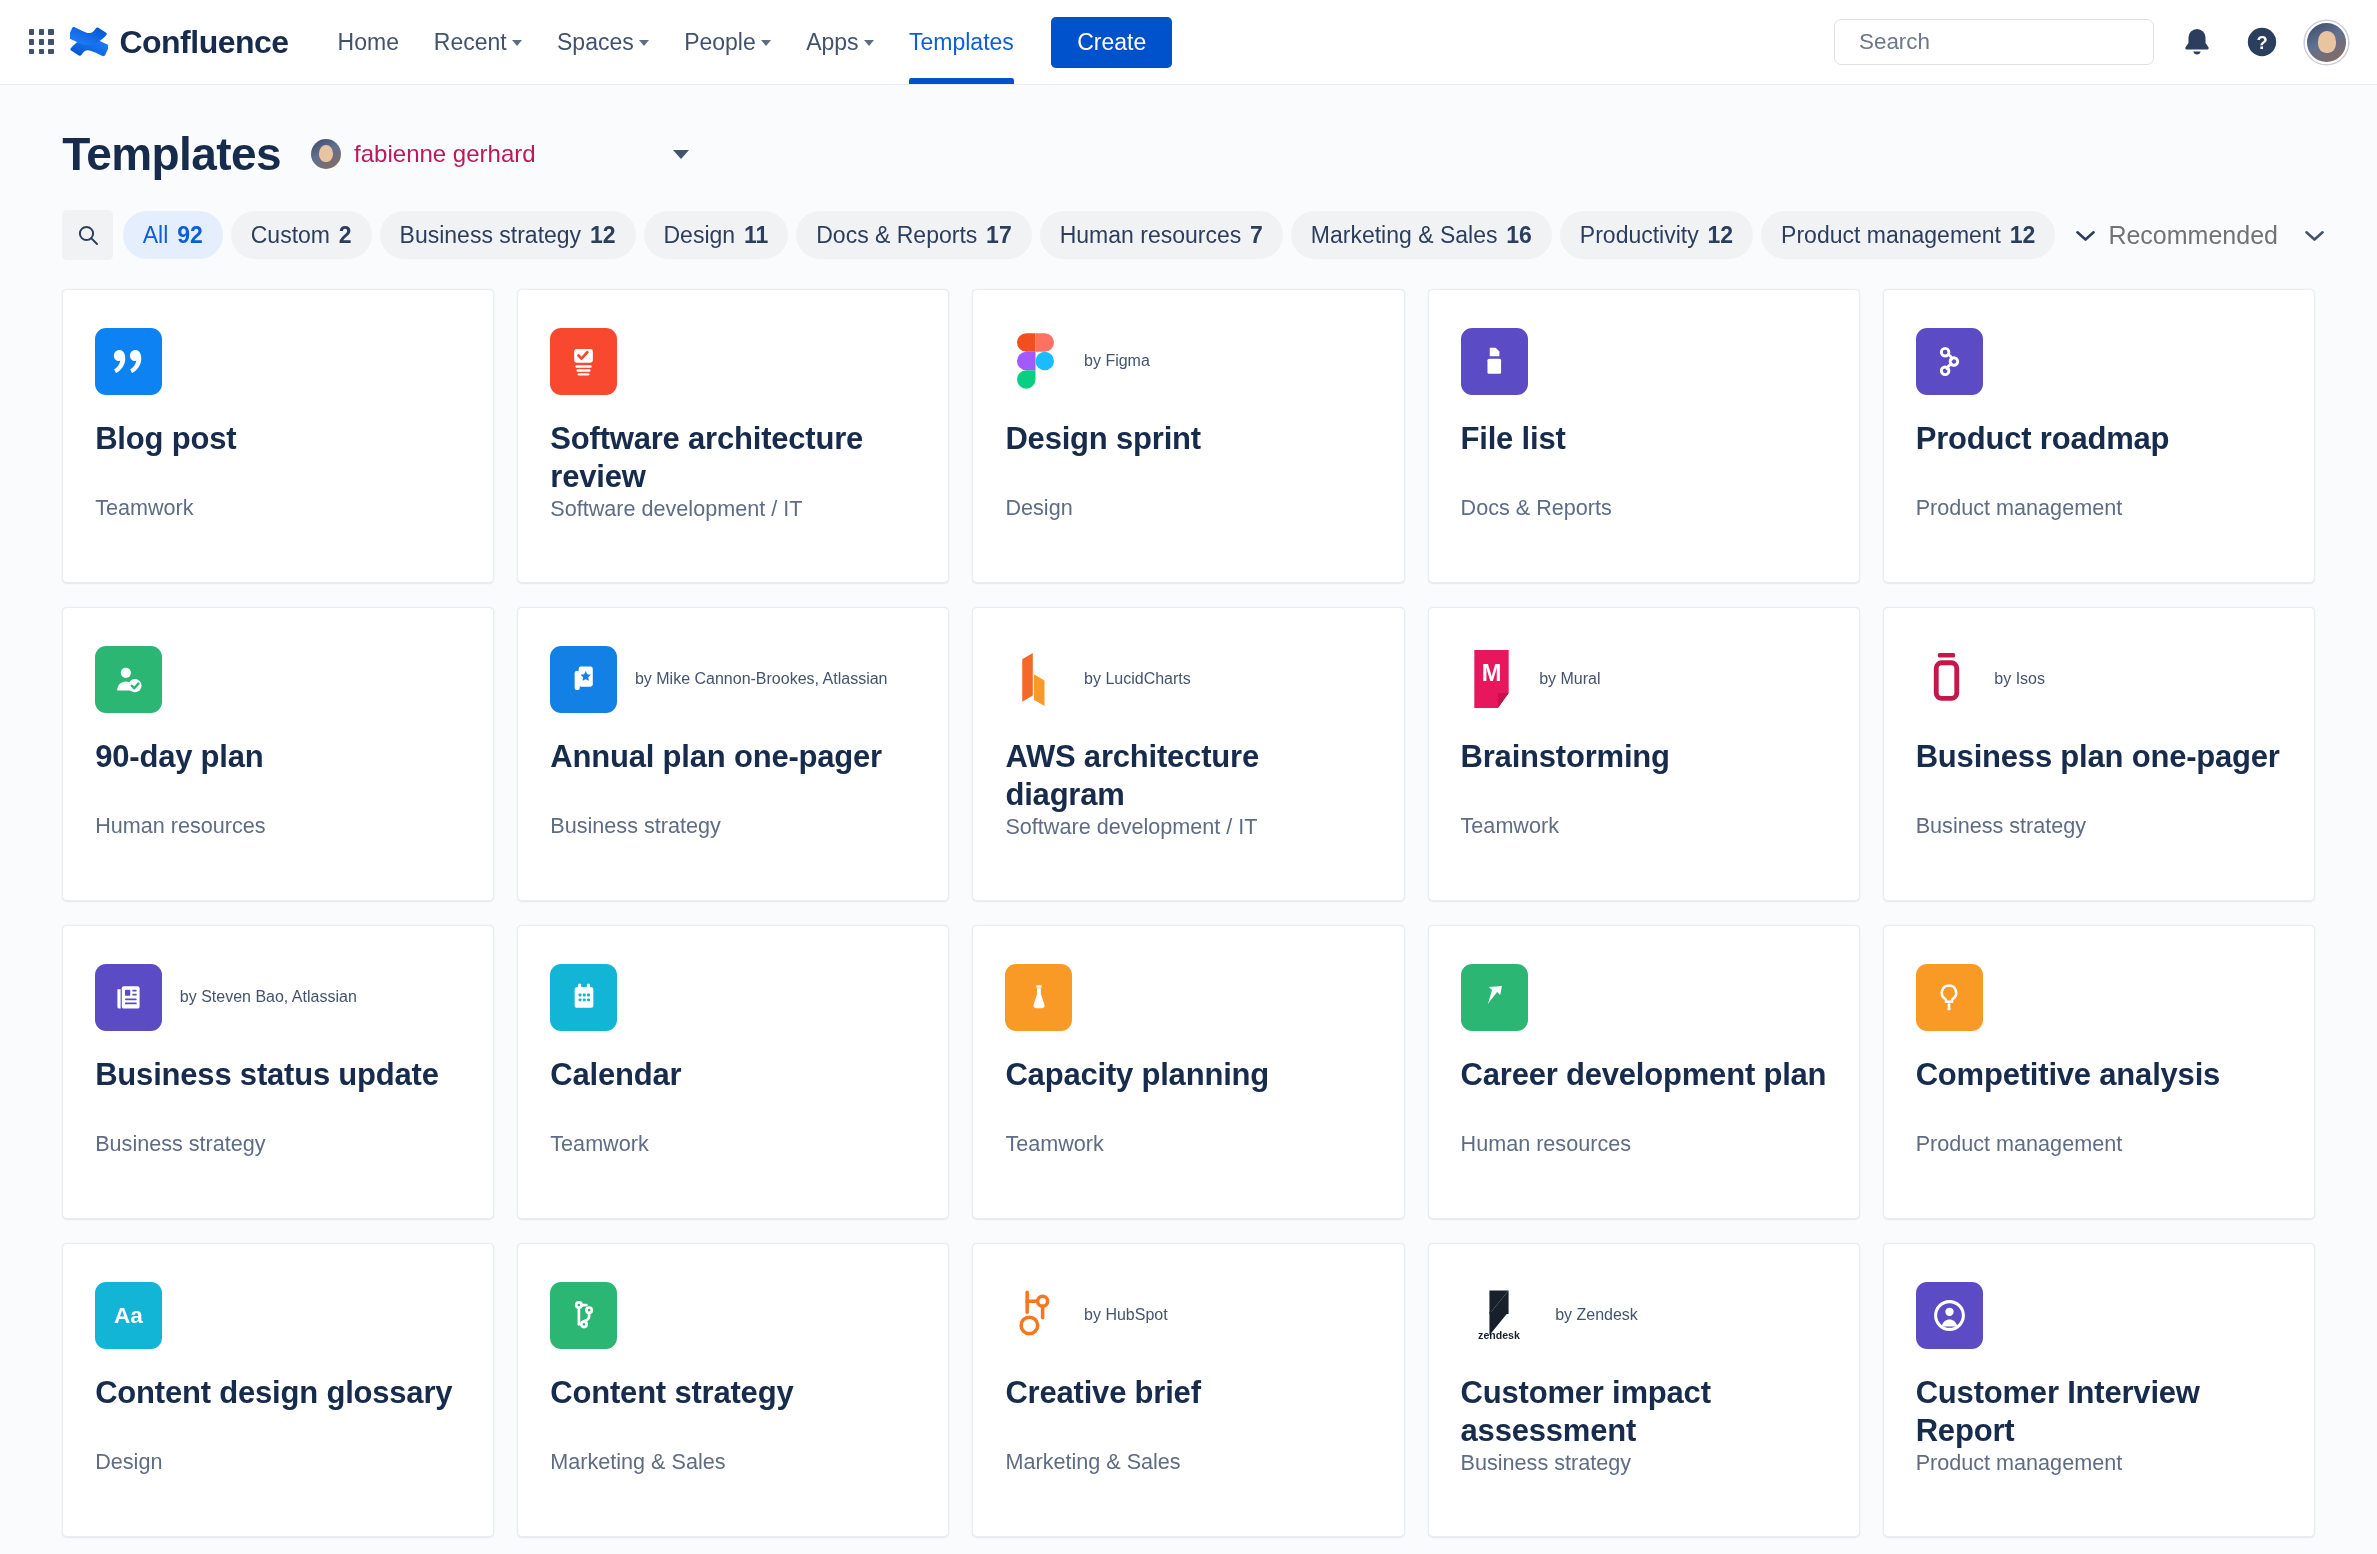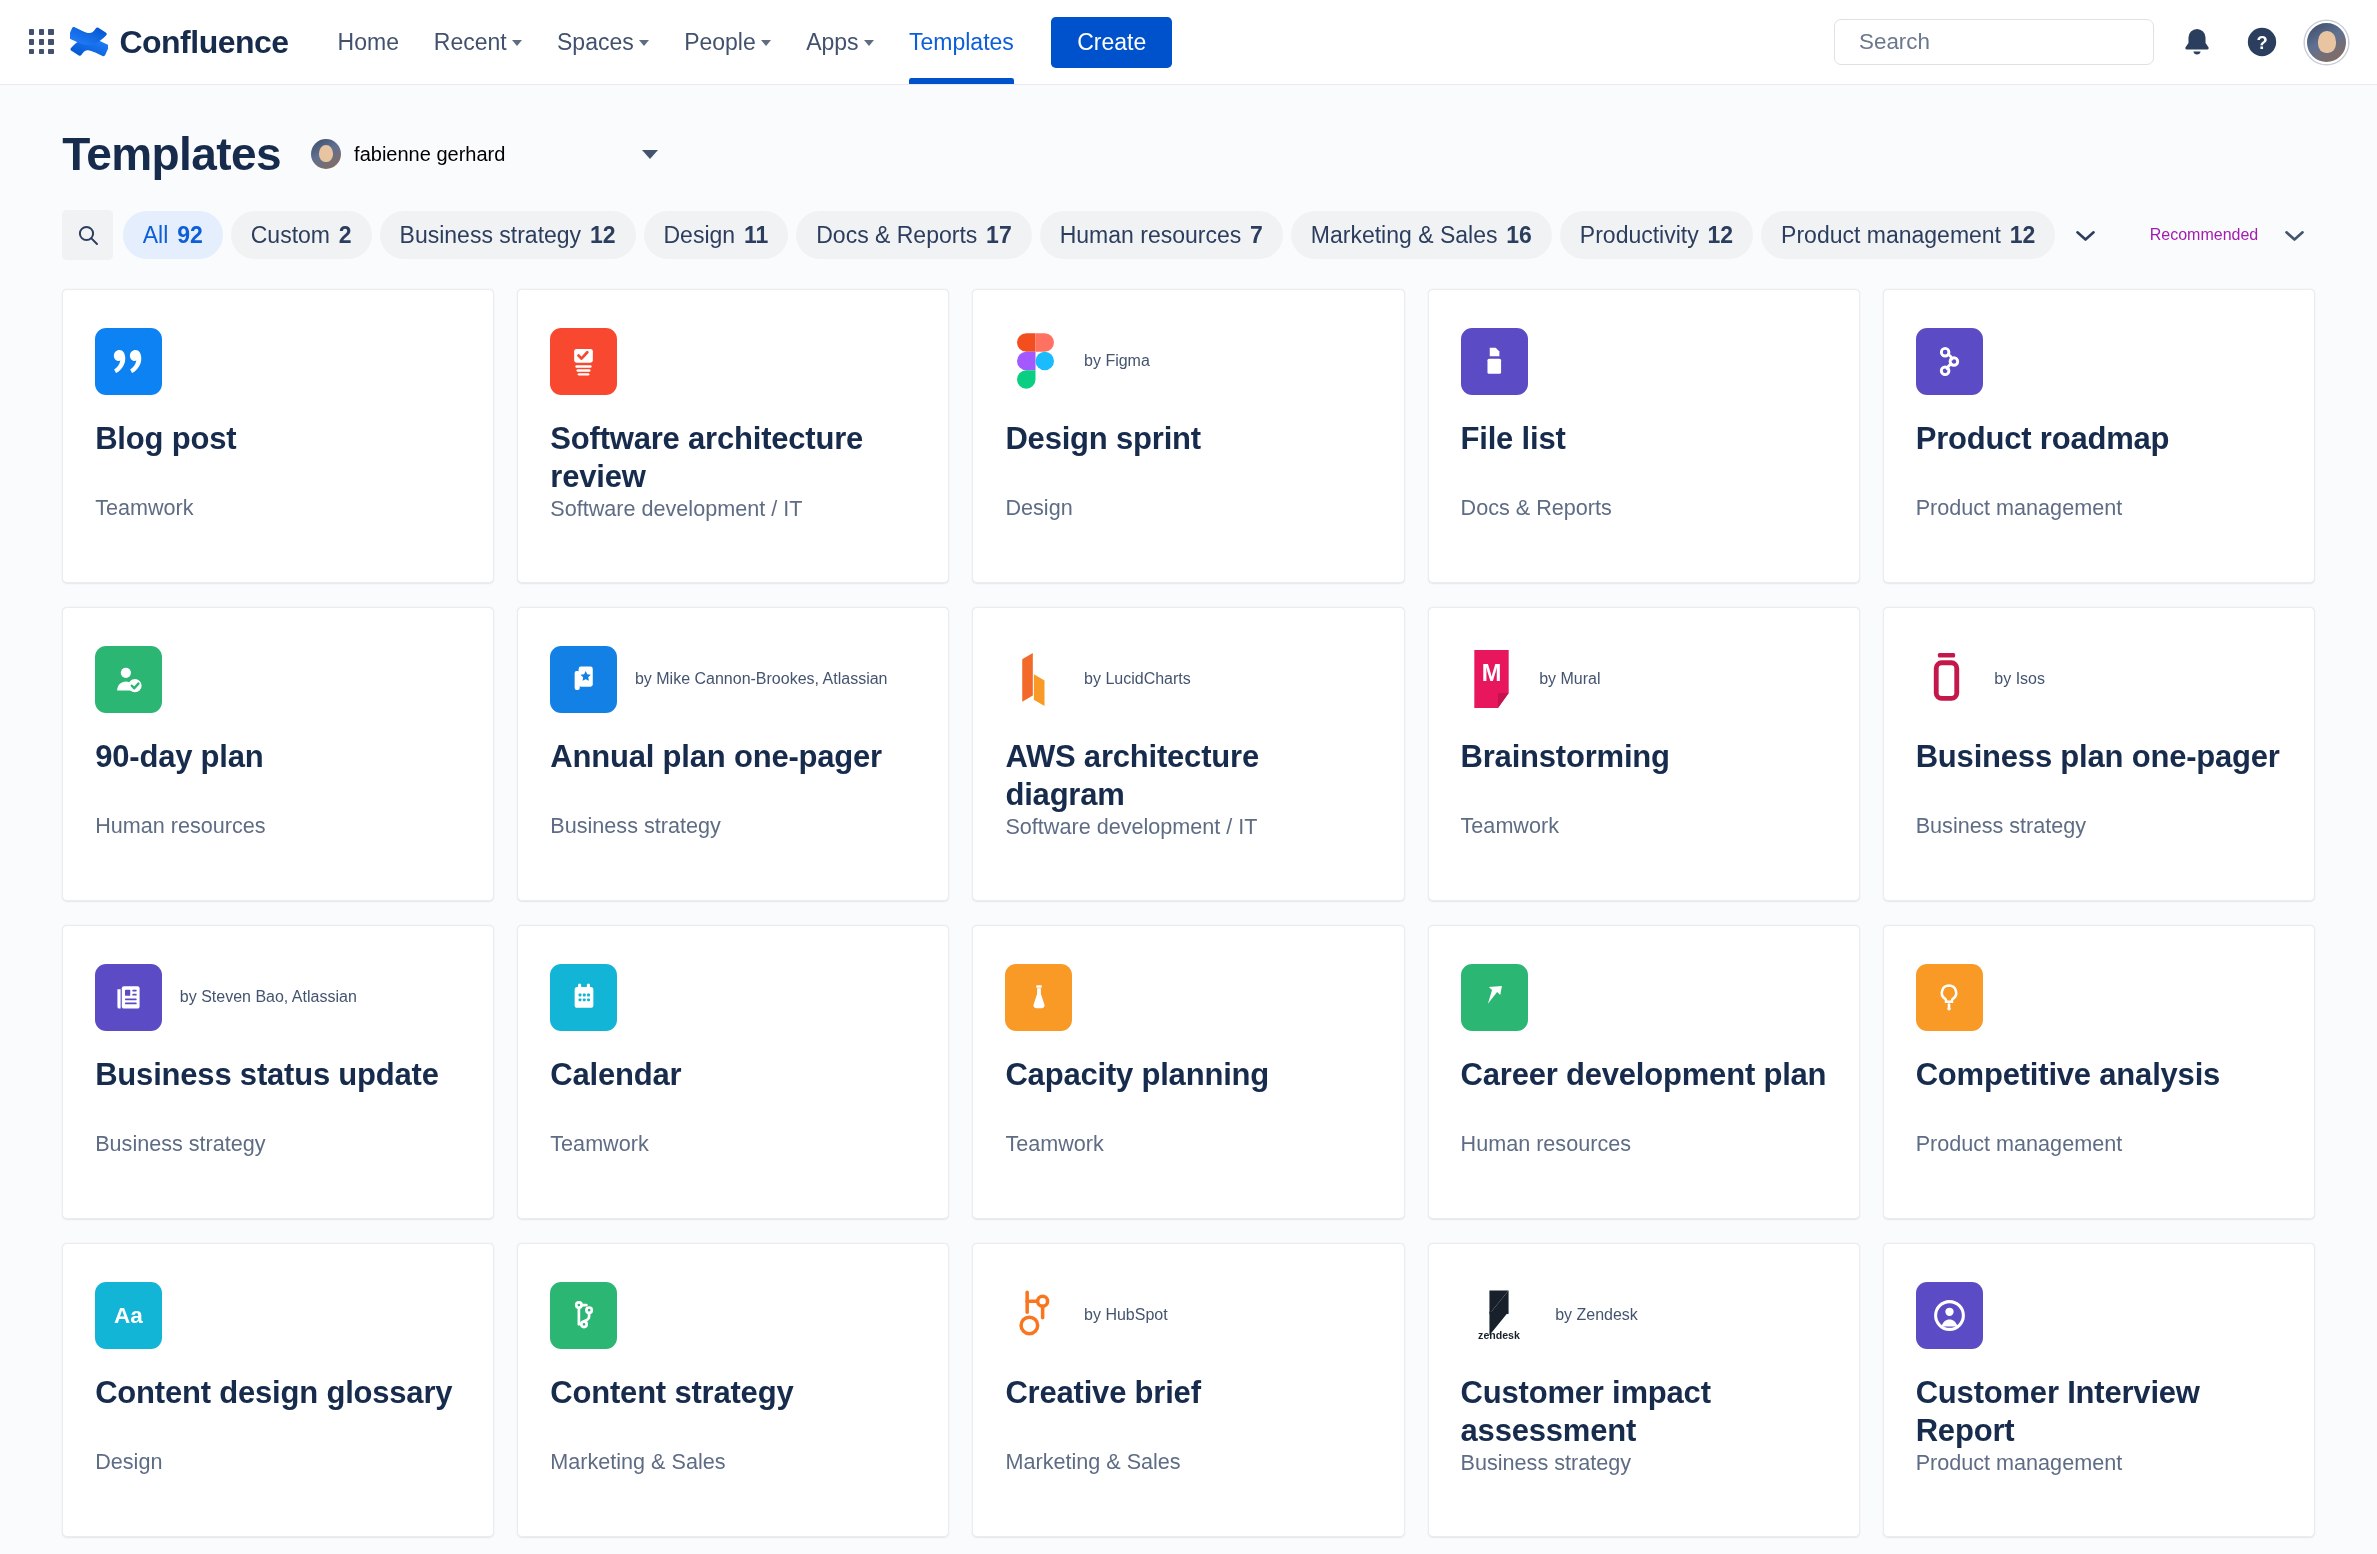--- a/index.html
+++ b/index.html
@@ -106,21 +106,21 @@
   .owner { display: flex; align-items: center; gap: 13px; margin-left: 11.2px; cursor: pointer; }
   .owner-avatar {
     width: 30px; height: 30px; border-radius: 50%;
     background: linear-gradient(150deg,#3b4a66 0%,#5f7091 45%,#8d6b57 100%);
     position: relative; overflow: hidden; flex: 0 0 auto;
   }
   .owner-avatar::after{
     content:""; position:absolute; left:26%; top:20%; width:48%; height:58%;
     background:#e8c4a0; border-radius:48% 48% 44% 44%;
   }
-  .owner-name { font-size: 20px; color: #000000; }
+  .owner-name { font-size: 24px; color: #be185d; }
   .owner-caret {
     margin-left: 118px; width: 0; height: 0;
     border-left: 8.8px solid transparent; border-right: 8.8px solid transparent;
     border-top: 9.6px solid #44546f; cursor: pointer;
   }
 
   
   .filterbar { display: flex; align-items: center; margin-top: 29px; padding: 0 3.2px; }
   .filter-search {
     width: 51px; height: 50px; border-radius: 4.8px; background: #f1f2f4;
@@ -137,21 +137,21 @@
   .chip .cnt { font-weight: 700; font-size: 23px; color: #2c3e5d; }
   .chip.sel { background: #e4eefc; }
   .chip.sel, .chip.sel .cnt { color: #0c5ed9; }
   .chip-more {
     width: 45px; height: 45px; border-radius: 50%;
     display: flex; align-items: center; justify-content: center;
     cursor: pointer; flex: 0 0 auto;
   }
   .sortctl {
     margin-left: auto; display: flex; align-items: center; gap: 26px;
-    font-size: 16px; color: #a21caf; cursor: pointer; white-space: nowrap;
+    font-size: 25px; color: #737373; cursor: pointer; white-space: nowrap;
     padding-right: 9.6px;
   }
 
   
   .grid {
     display: grid;
     grid-template-columns: repeat(5, 1fr);
     gap: 24px 23px;
     margin-top: 29px;
     padding: 0 3.2px;

